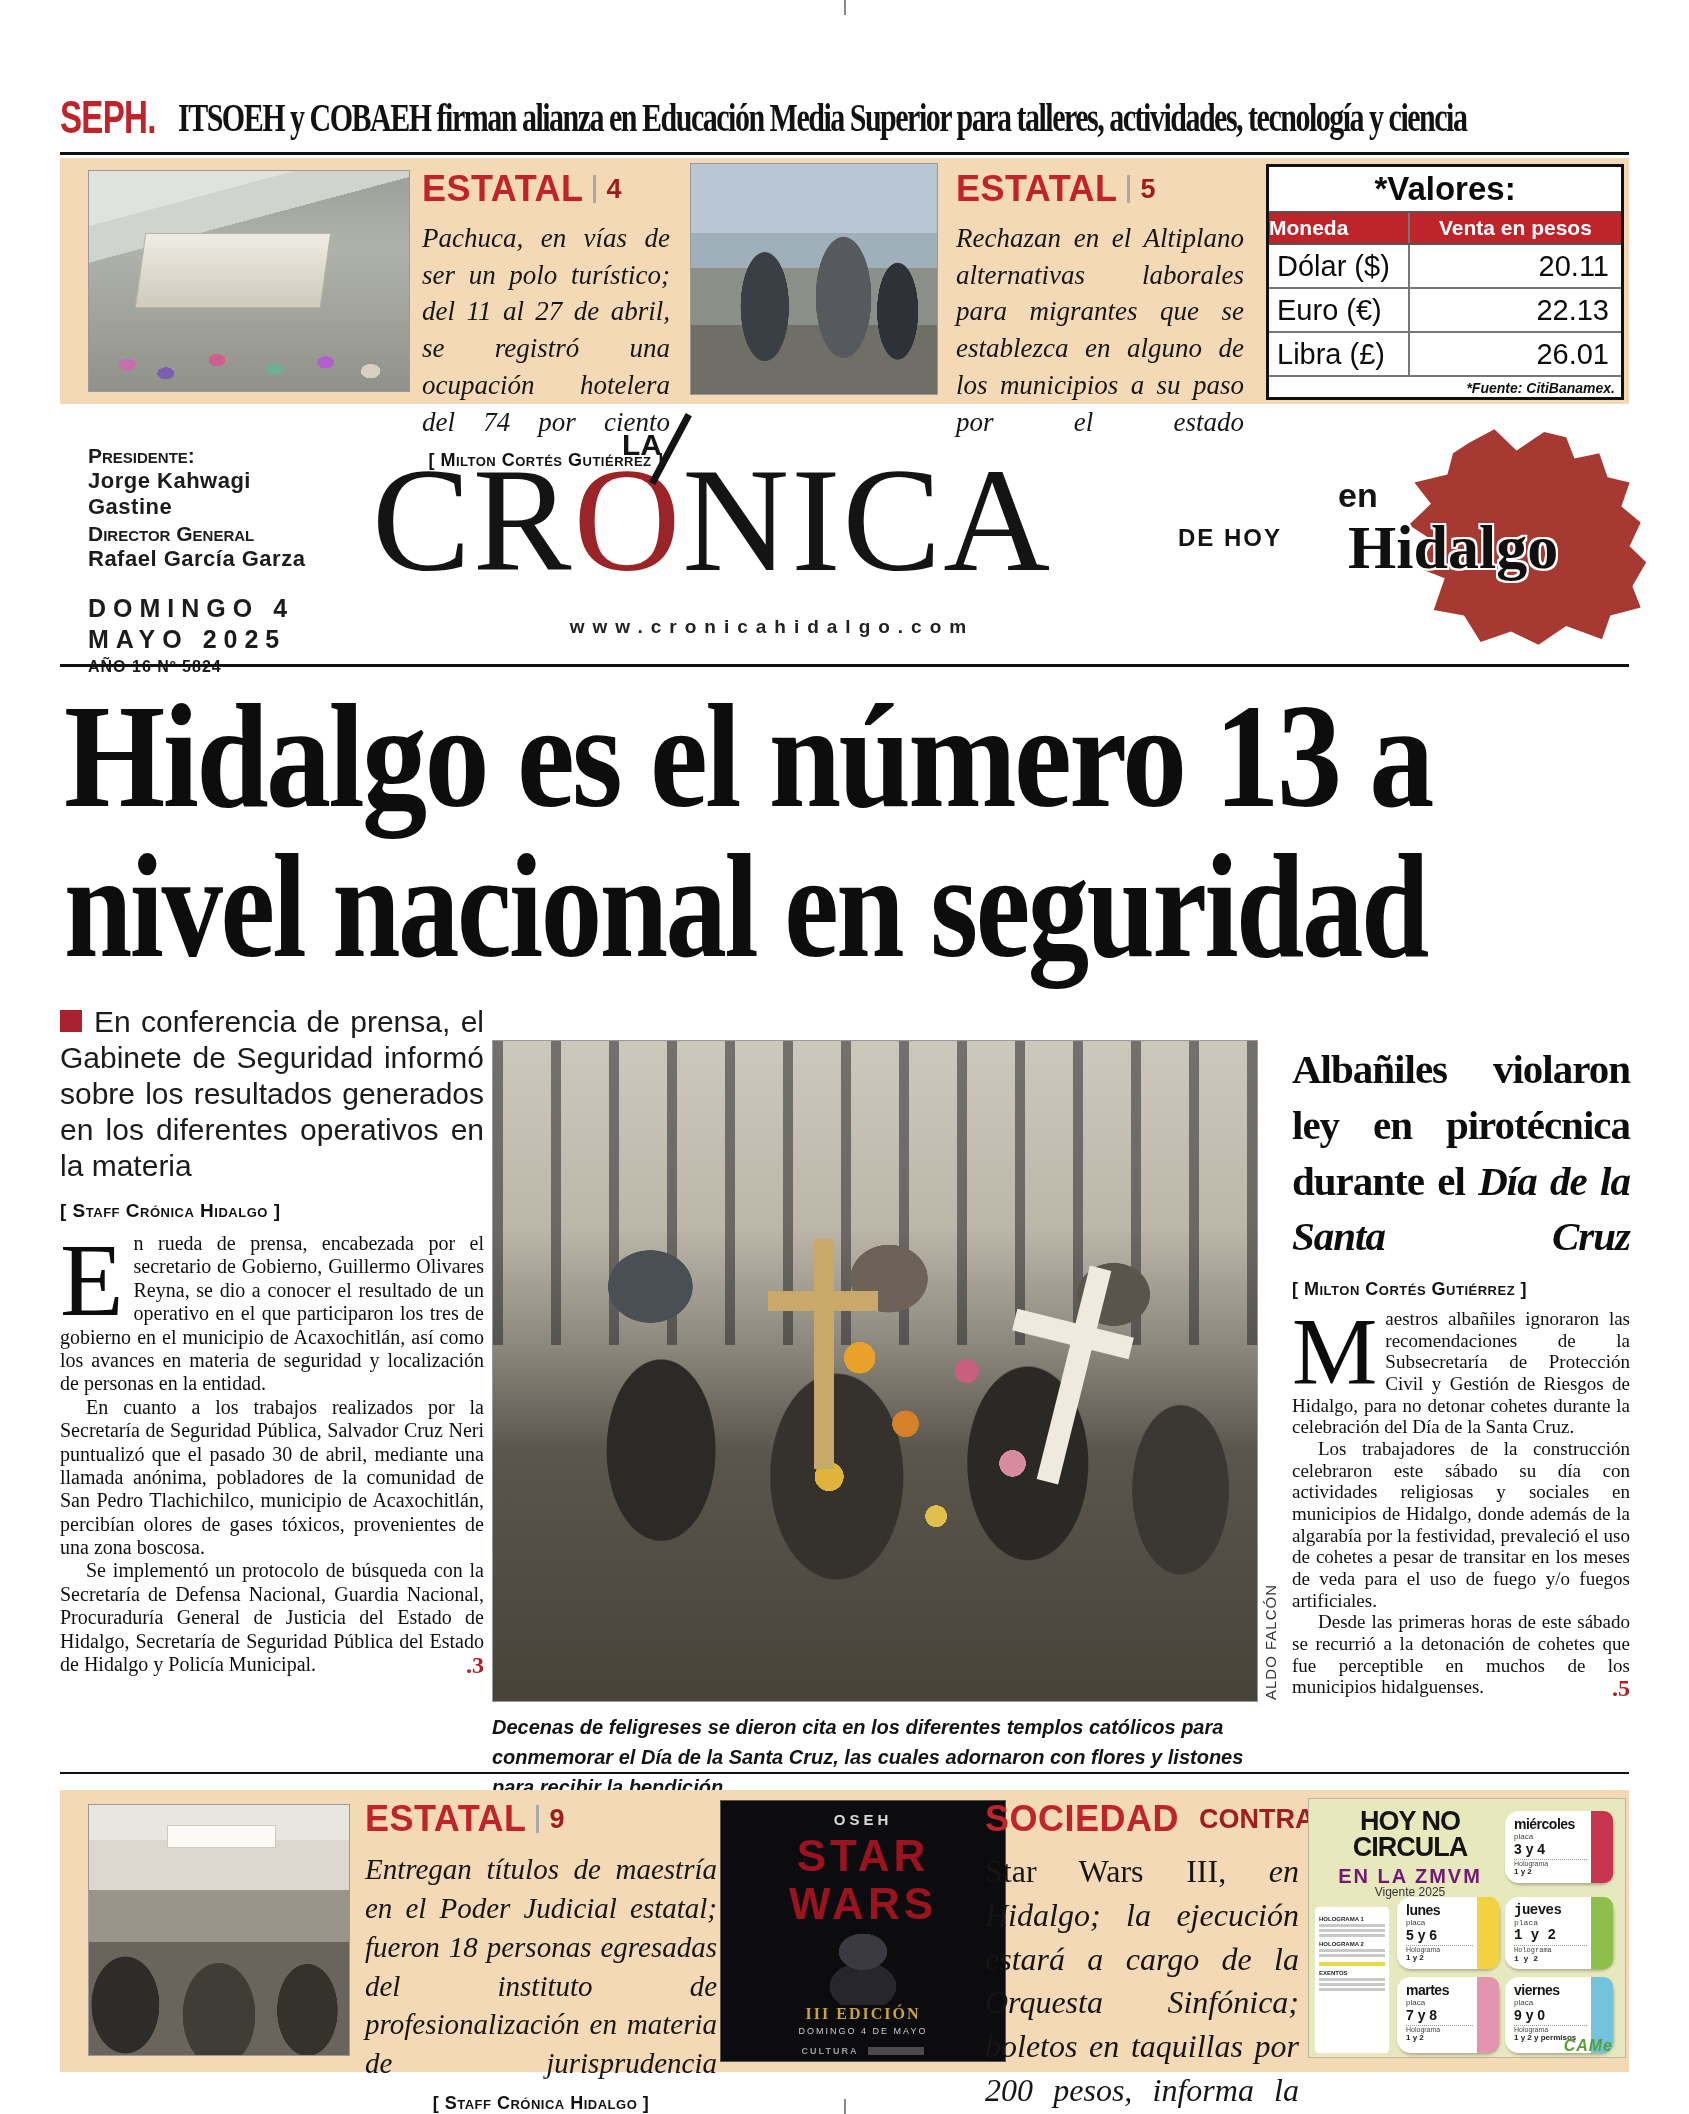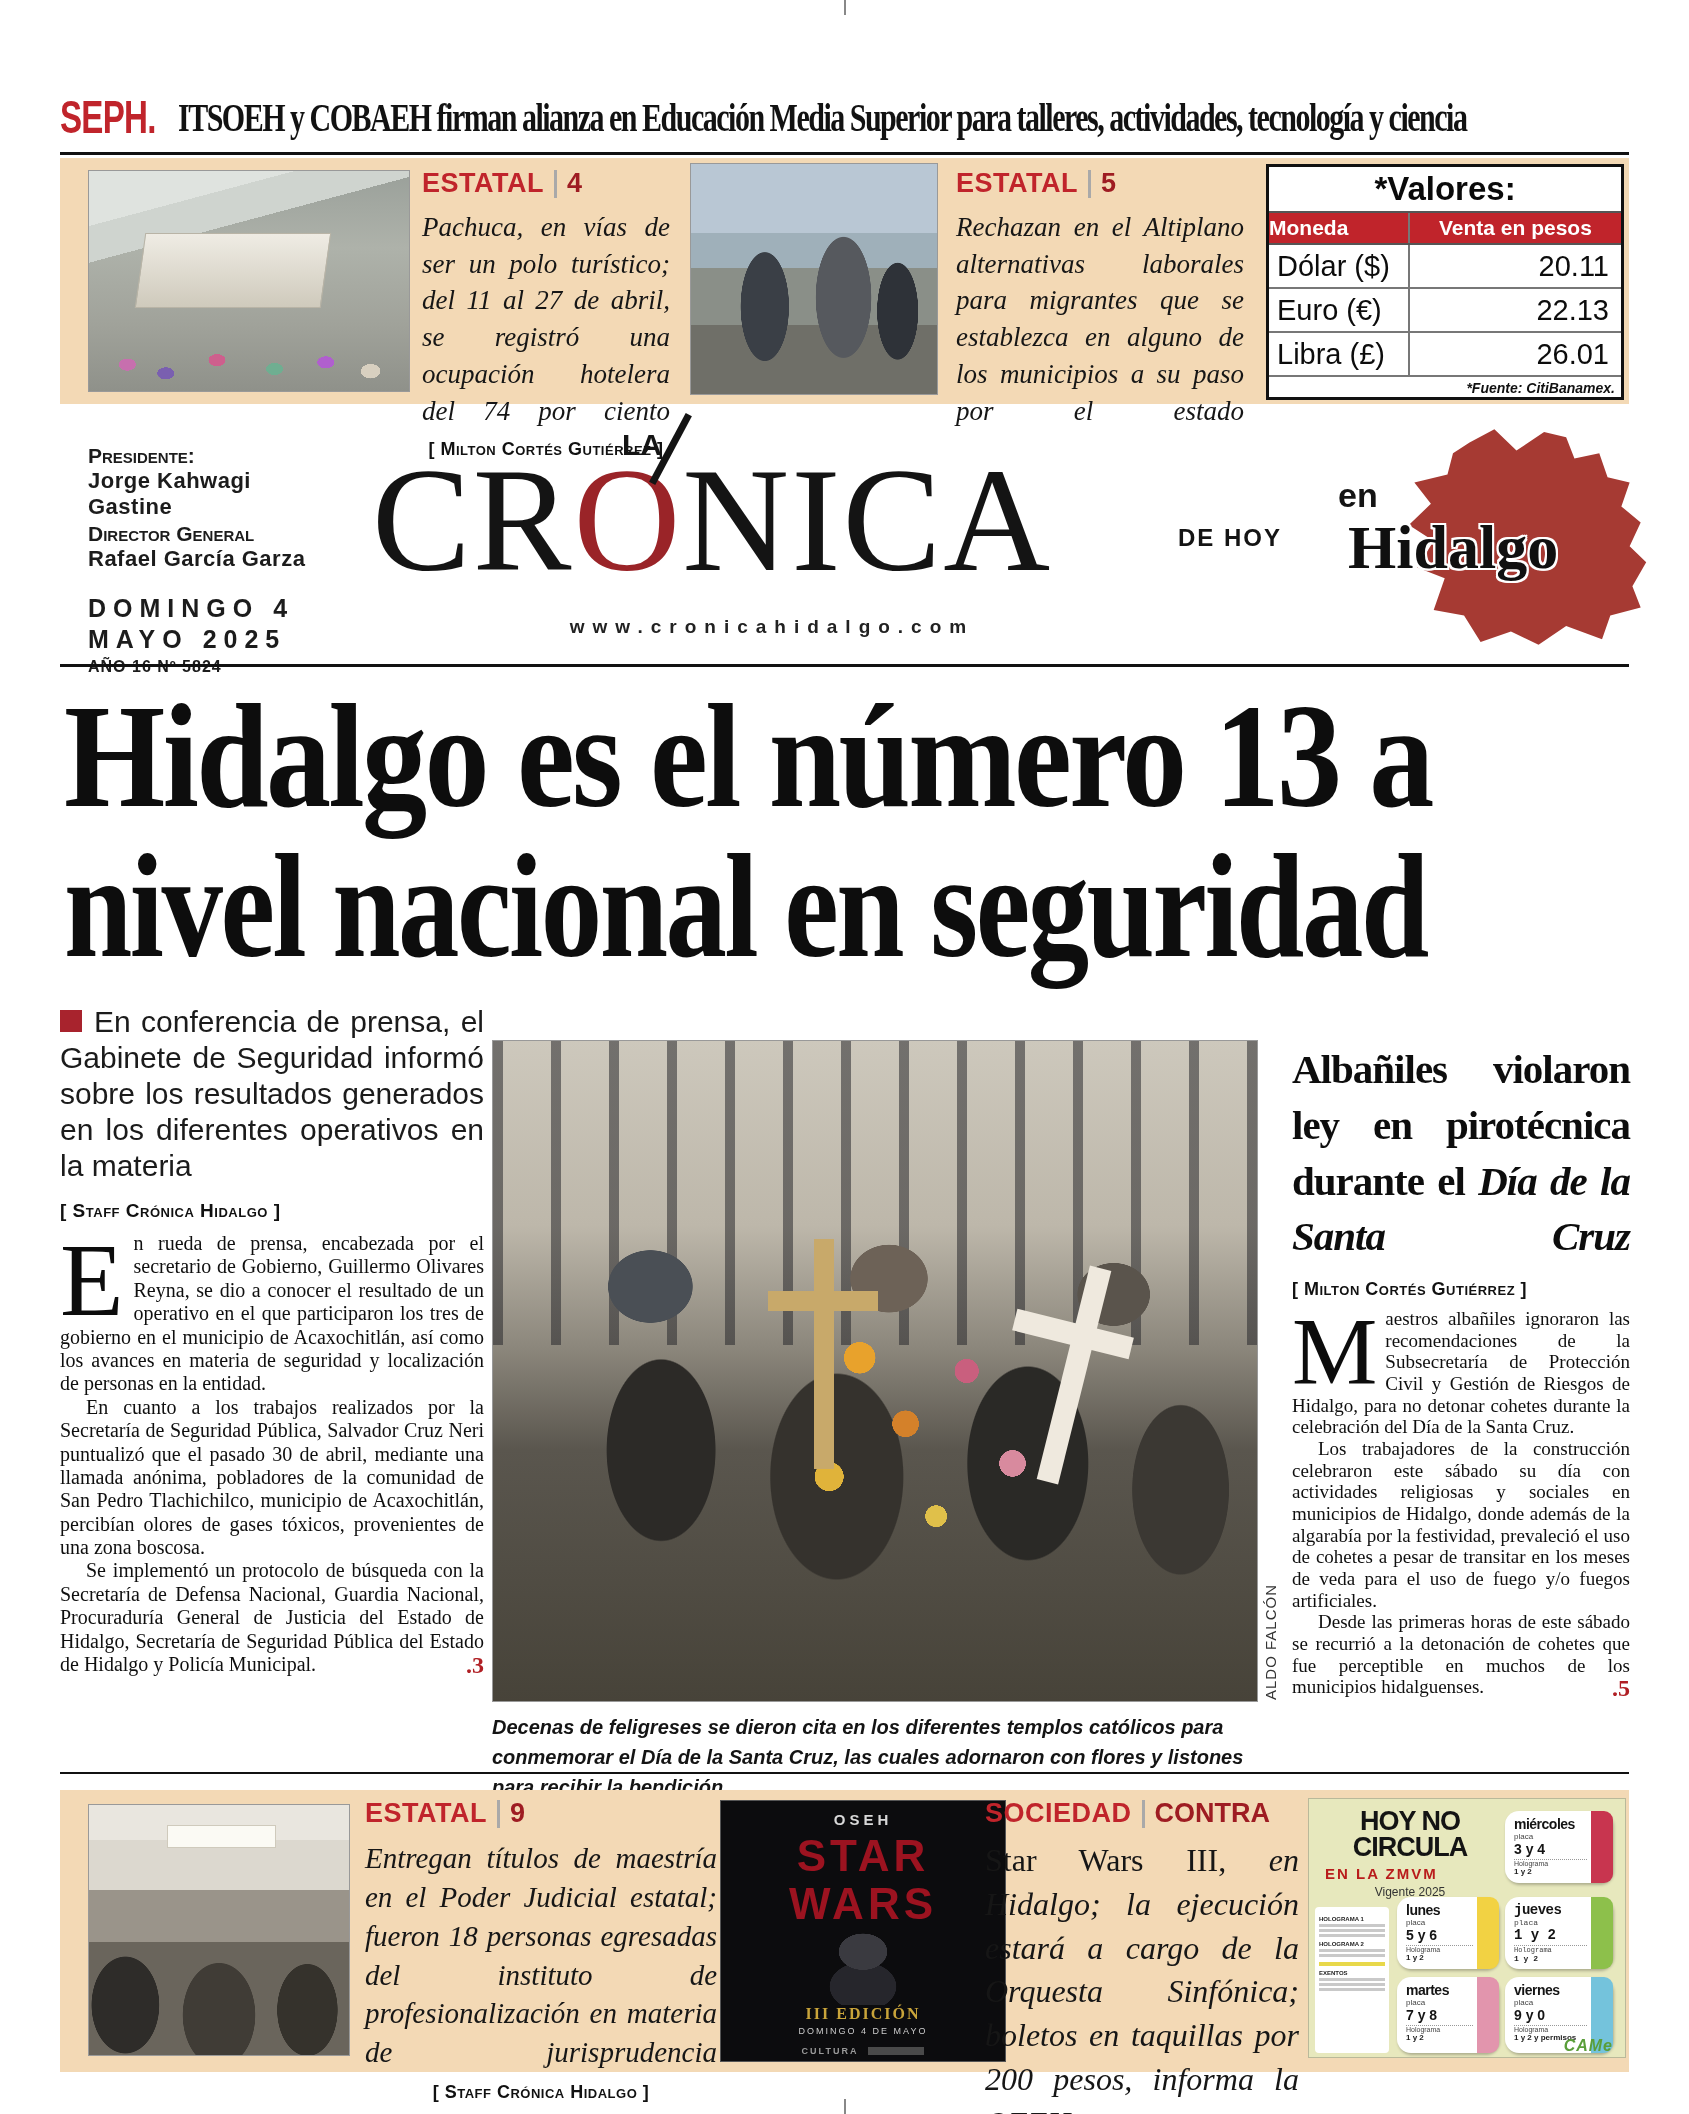--- a/index.html
+++ b/index.html
@@ -47,21 +47,21 @@
       radial-gradient(34px 80px at 84% 64%, #2e3238 60%, transparent 61%),
       linear-gradient(180deg, #b9c7d4 0 30%, #9fb0ba 30% 45%, #8a8f88 45% 70%, #6f6f68 70% 100%); }
 
   
   .teaser { position:absolute; }
   #teaser-e4 { left:362px; top:10px; width:248px; }
   #teaser-e5 { left:896px; top:10px; width:288px; }
   #teaser-e9 { left:305px; top:8px; width:352px; }
   #teaser-soc { left:925px; top:8px; width:314px; }
   .sec-line { display:flex; align-items:center; margin-bottom:10px; }
-  .sec-name { font-family:"Liberation Sans",sans-serif; font-weight:bold; font-size:27px; color:#c0242b; letter-spacing:0.5px; }
+  .sec-name { font-family:"Liberation Sans",sans-serif; font-weight:bold; font-size:36px; color:#c0242b; letter-spacing:0.5px; }
   .sec-div { width:3px; height:28px; background:#a9a9a9; margin:0 10px; }
   .sec-page { font-family:"Liberation Sans",sans-serif; font-weight:bold; font-size:27px; color:#9e1c22; }
   .teaser-text { font-family:"Liberation Serif",serif; font-style:italic; font-size:27px; line-height:1.36; color:#161616; text-align:justify; text-align-last:justify; }
   #teaser-e9 .teaser-text { font-size:29px; line-height:1.34; }
   #teaser-soc .teaser-text { font-size:32px; line-height:1.37; }
   .roman { font-style:normal; }
   .byline { font-family:"Liberation Sans",sans-serif; font-weight:bold; font-variant:small-caps; font-size:18px; color:#111; letter-spacing:0.5px; }
   .byline.center { text-align:center; margin-top:10px; }
 
   
@@ -169,21 +169,21 @@
                 radial-gradient(55px 40px at 50% 75%, #26262c 60%, transparent 61%); }
   .sw-edition { font-family:"Liberation Serif",serif; font-weight:bold; font-size:16px; letter-spacing:2px; color:#c9a43a; }
   .sw-date { margin-top:3px; font-family:"Liberation Sans",sans-serif; font-size:9px; letter-spacing:2px; color:#cccccc; }
   .sw-footer { margin-top:10px; display:flex; justify-content:center; align-items:center; gap:10px; }
   .sw-footer-text { font-family:"Liberation Sans",sans-serif; font-weight:bold; font-size:9px; letter-spacing:2px; color:#9a9a9a; }
   .sw-footer-bar { width:56px; height:8px; background:#4a4a4a; }
 
   
   #hoy { position:absolute; left:1248px; top:8px; width:318px; height:260px; background:#e7e8bd; border:1px solid #b9b99a; font-family:"Liberation Sans",sans-serif; overflow:hidden; }
   .hoy-title { position:absolute; left:16px; top:10px; width:170px; font-weight:bold; font-size:27px; line-height:.95; color:#141414; text-align:center; letter-spacing:-1px; }
-  .hoy-sub { position:absolute; left:16px; top:66px; width:170px; font-weight:bold; font-size:15px; letter-spacing:2px; color:#b91c1c; }
+  .hoy-sub { position:absolute; left:16px; top:66px; width:170px; text-align:center; font-weight:bold; font-size:20px; letter-spacing:2px; color:#701a75; }
   .hoy-vig { position:absolute; left:16px; top:86px; width:170px; text-align:center; font-size:12px; color:#333; }
   .hoy-side { position:absolute; left:6px; top:108px; width:74px; height:146px; background:#ffffff; border-radius:4px; padding:5px 4px; }
   .hoy-side .hd { font-weight:bold; font-size:6px; color:#222; margin-top:4px; }
   .hoy-side .bar { height:3px; background:#c9c9c9; margin-top:2px; }
   .hoy-side .accent { height:4px; background:#e8d84a; margin-top:5px; }
   .day-card { position:absolute; width:108px; height:72px; background:#fff; border-radius:14px; box-shadow:1px 2px 3px rgba(0,0,0,.25); padding:5px 26px 4px 9px; }
   .day-tab { position:absolute; right:0; top:0; width:22px; height:100%; border-radius:0 9px 9px 0; }
   .day-name { font-weight:bold; font-size:14px; color:#141414; letter-spacing:-0.5px; }
   .day-placa { font-size:8px; color:#444; }
   .day-plates { font-weight:bold; font-size:14px; color:#141414; }

